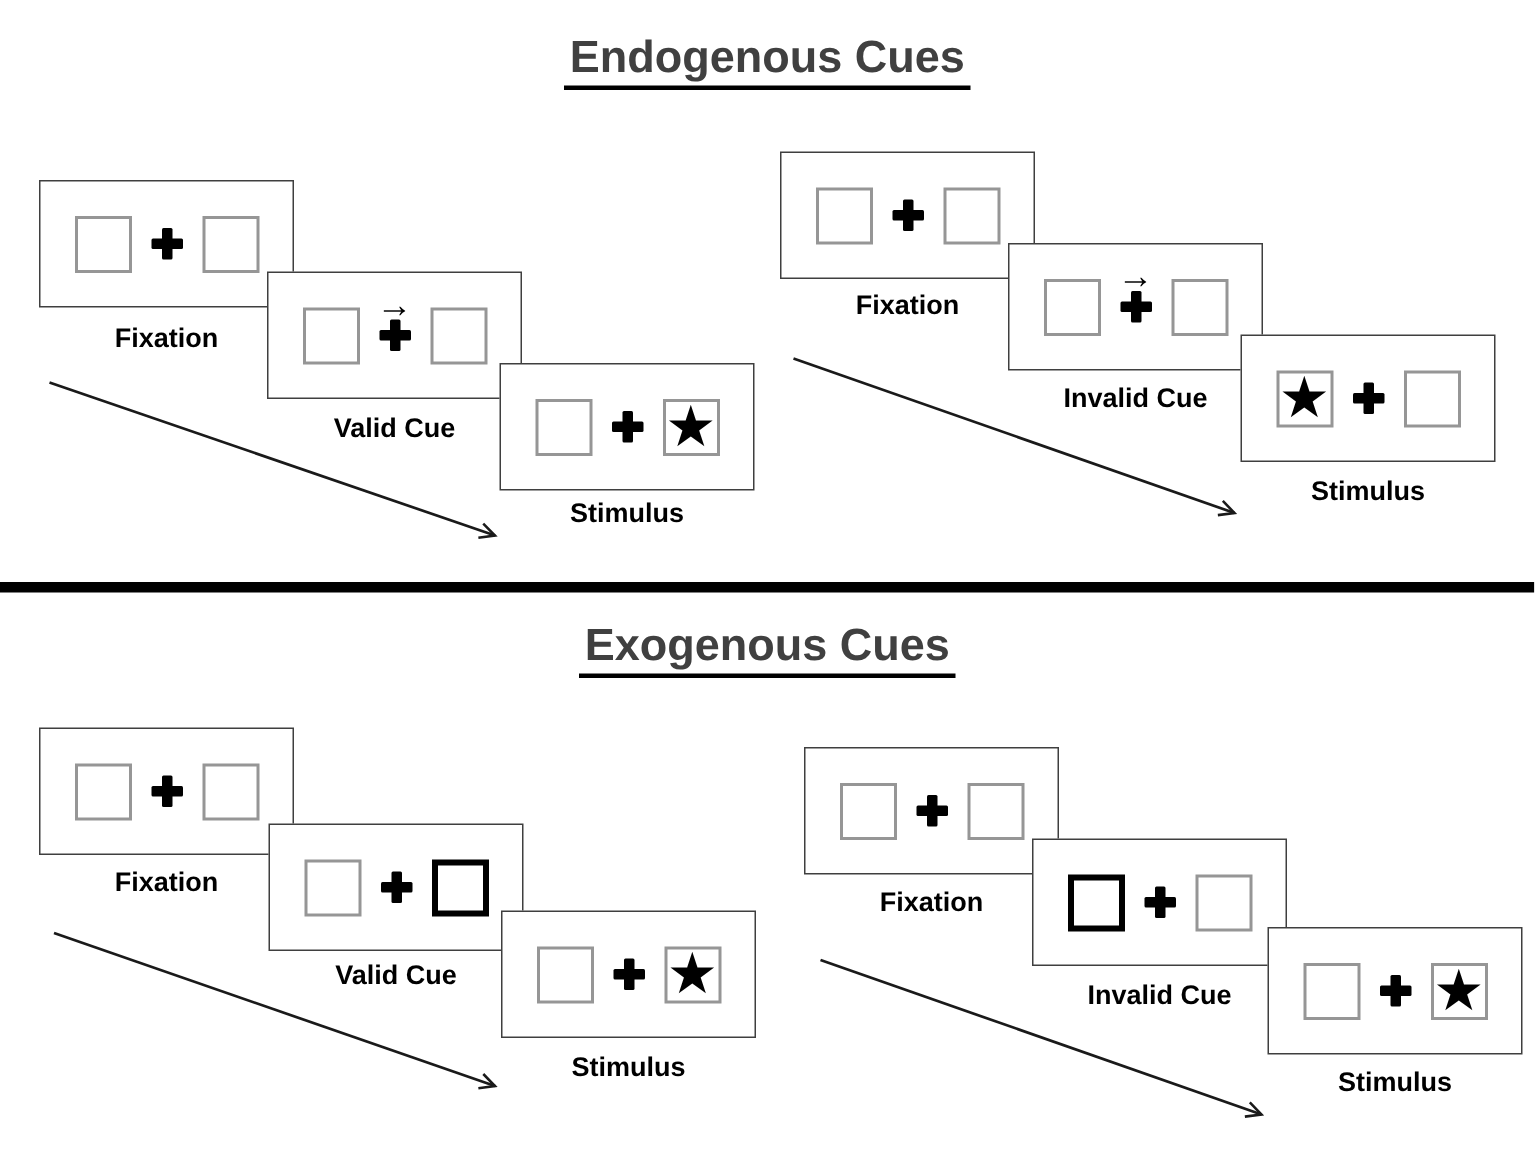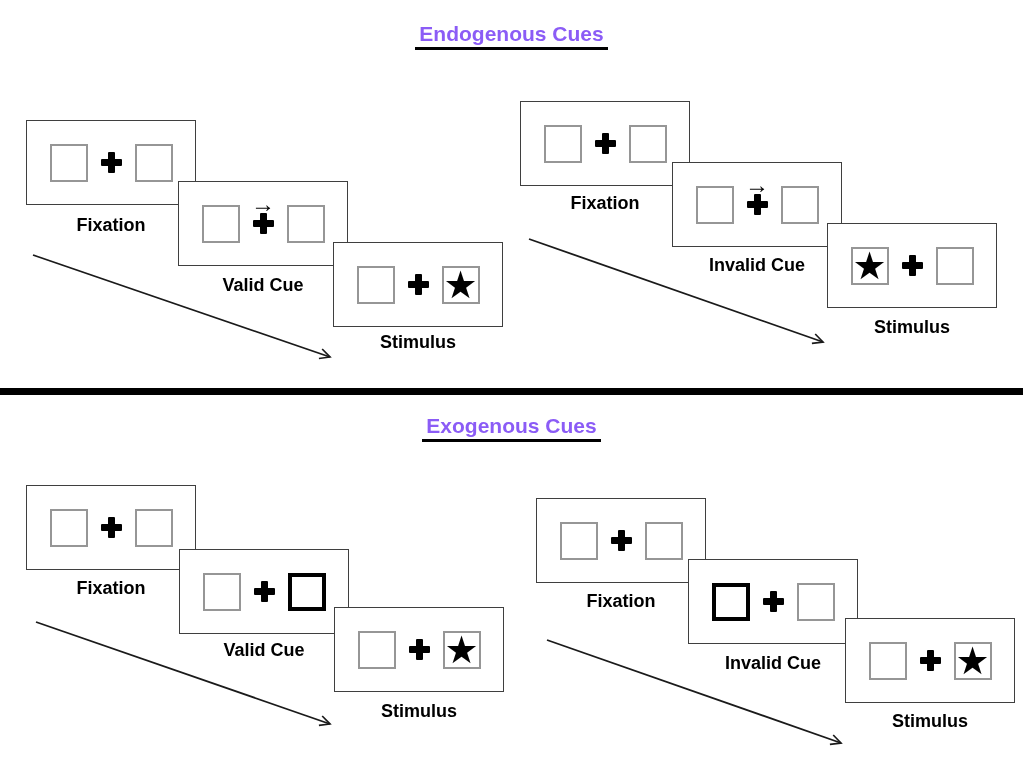--- a/index.html
+++ b/index.html
@@ -2,21 +2,21 @@
 <html><head>
 <meta charset="utf-8">
 <style>
   html,body { margin:0; padding:0; background:#ffffff; }
   .stage {
     position:relative; width:1023px; height:767px; background:#ffffff;
     font-family:"Liberation Sans", sans-serif; overflow:hidden;
   }
   .section-title {
     position:absolute; left:0; width:100%; text-align:center;
-    font-size:21px; font-weight:bold; color:#8b5cf6;
+    font-size:30px; font-weight:bold; color:#404040;
   }
   .section-title .u {
     display:inline-block; border-bottom:3px solid #000; padding:0 4px 1px 4px;
   }
   .divider { position:absolute; left:0; top:388px; width:1023px; height:7px; background:#000; }
   .panel {
     position:absolute; width:170px; height:85px; background:#fff;
     border:1px solid #3f3f3f; box-sizing:border-box;
     display:flex; align-items:center; justify-content:center; gap:13px;
   }

